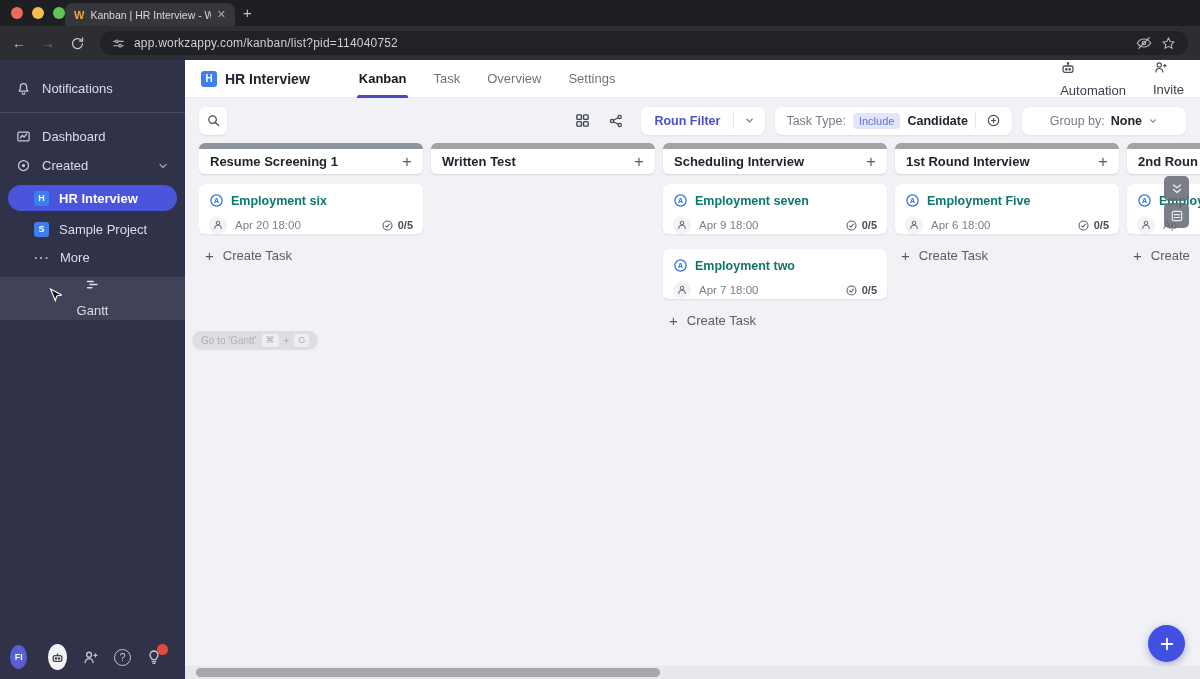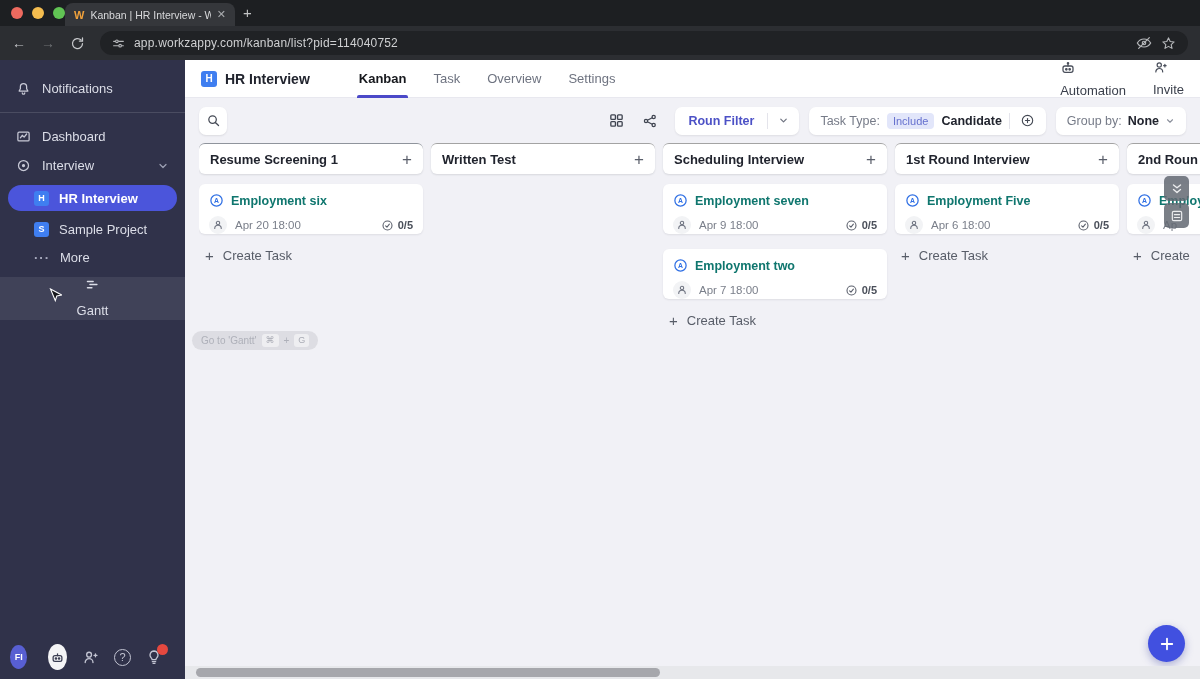--- a/index.html
+++ b/index.html
@@ -86,31 +86,31 @@
   .pill { height:28px; background:#FFF; border-radius:7px; box-shadow:0 1px 2px rgba(28,30,40,.09);
           display:flex; align-items:center; font-size:12.5px; color:#3A3F4B; }
   .pill .vdiv { width:1px; height:16px; background:#E4E4EB; }
   .save-label { padding:0 13px; color:#4C51C6; font-weight:bold; }
   .save-chev { padding:0 10px; color:#6E7380; display:flex; }
   .tt-pill { padding:0 11px; gap:7px; }
   .tt-label { color:#767B88; }
   .chip { background:#E2E6FA; color:#6570CE; font-size:11px; padding:2px 6px; border-radius:4px; }
   .tt-value { color:#21242E; font-weight:bold; }
   .tt-plus { color:#454A55; display:flex; padding-left:3px; }
-  .gb-pill { padding:0 11px; gap:6px; }
+  .gb-pill { padding:0 28px; gap:6px; }
   .gb-label { color:#767B88; }
   .gb-value { color:#21242E; font-weight:bold; }
   .sort-pill { padding:0 11px; gap:9px; }
   .sort-label { color:#21242E; font-weight:bold; }
   .sort-ic { color:#454A55; display:flex; }
 
   .board { position:absolute; top:83px; left:14px; right:0; bottom:13px; display:flex; gap:8px; overflow:hidden; }
   .col { width:224px; flex:0 0 224px; }
   .col-header { height:31px; background:#FFF; border-radius:6px; box-shadow:0 1px 2px rgba(28,30,40,.12);
-                border-top:1px solid #a3a3a3; display:flex; align-items:center; padding:0 11px; }
+                border-top:6px solid #a3a3a3; display:flex; align-items:center; padding:0 11px; }
   .col-header.gray { border-top-color:#8F949C; }
   .col-title { flex:1; font-size:13px; font-weight:bold; color:#21242E; white-space:nowrap; overflow:hidden; }
   .col-add { color:#5A5F6B; font-size:17px; font-weight:400; line-height:1; }
   .card { margin-top:10px; background:#FFF; border-radius:6px; box-shadow:0 1px 2px rgba(28,30,40,.09);
           padding:9px 10px; height:50px; }
   .card + .card { margin-top:15px; }
   .card-top { display:flex; align-items:center; gap:7px; }
   .cand-ic { display:flex; color:#2F6FE4; }
   .card-title { font-size:12.5px; font-weight:bold; color:#0f766e; white-space:nowrap; overflow:hidden; }
   .card-bot { display:flex; align-items:center; margin-top:8px; gap:8px; }
@@ -217,21 +217,21 @@
       <span>Dashboard</span>
     </div>
     <div class="nav-item proj-head">
       <span class="left">
         <span class="ic">
           <svg width="15" height="15" viewBox="0 0 24 24" fill="none" stroke="currentColor" stroke-width="2">
               <circle cx="12" cy="12" r="8"></circle>
               <circle cx="12" cy="12" r="1.6" fill="currentColor"></circle>
             </svg>
         </span>
-        <span>Interview</span>
+        <span>Created</span>
       </span>
       <span class="chev">
         <svg width="12" height="12" viewBox="0 0 24 24" fill="none" stroke="currentColor" stroke-width="2.4" stroke-linecap="round" stroke-linejoin="round">
             <polyline points="6 9 12 15 18 9"></polyline>
           </svg>
       </span>
     </div>
 
     <div class="sel-pill">
       <span class="proj-icon">H</span>

